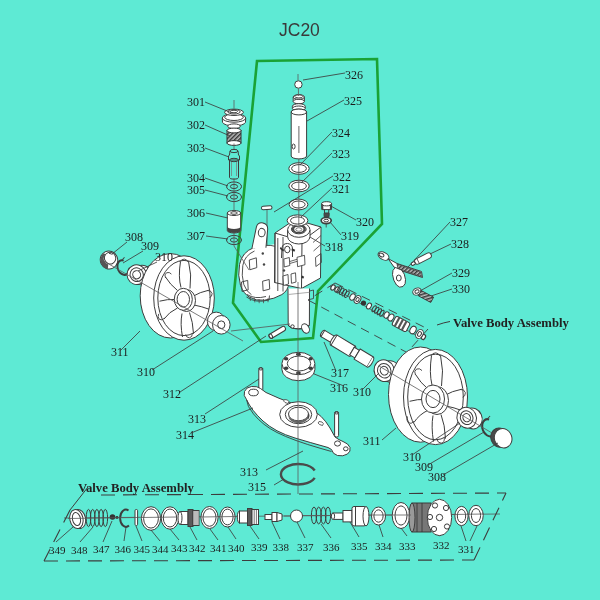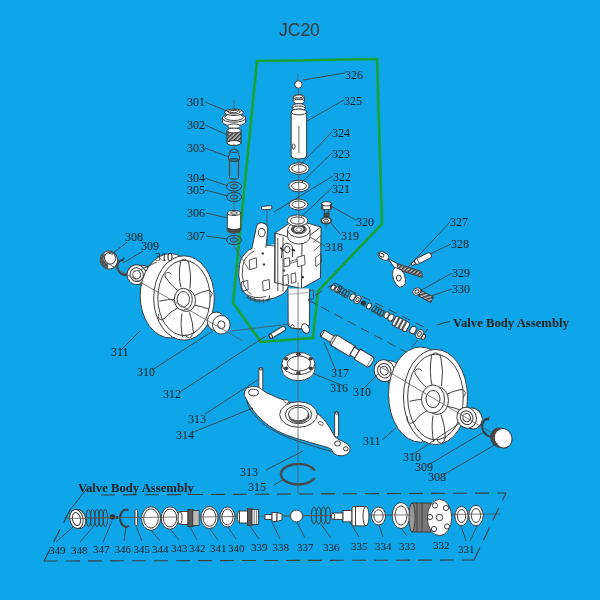--- a/index.html
+++ b/index.html
@@ -1,16 +1,16 @@
 <!DOCTYPE html>
 <html><head>
 <meta charset="utf-8">
 <style>
   html,body{margin:0;padding:0;background:#fff;}
-  #wrap{width:600px;height:600px;position:relative;background:#0ea5e9;overflow:hidden;}
+  #wrap{width:600px;height:600px;position:relative;background:#5eead4;overflow:hidden;}
   svg{position:absolute;left:0;top:0;}
   text{font-family:"Liberation Serif",serif;fill:#1c1c1c;}
   .lbl{font-size:12px;}
   .lbs{font-size:11px;}
   .big{font-family:"Liberation Sans",sans-serif;font-size:17.5px;fill:#3a3a3a;}
   .vba{font-weight:bold;font-size:12.7px;fill:#222;}
 </style>
 </head>
 <body>
 <div id="wrap">

